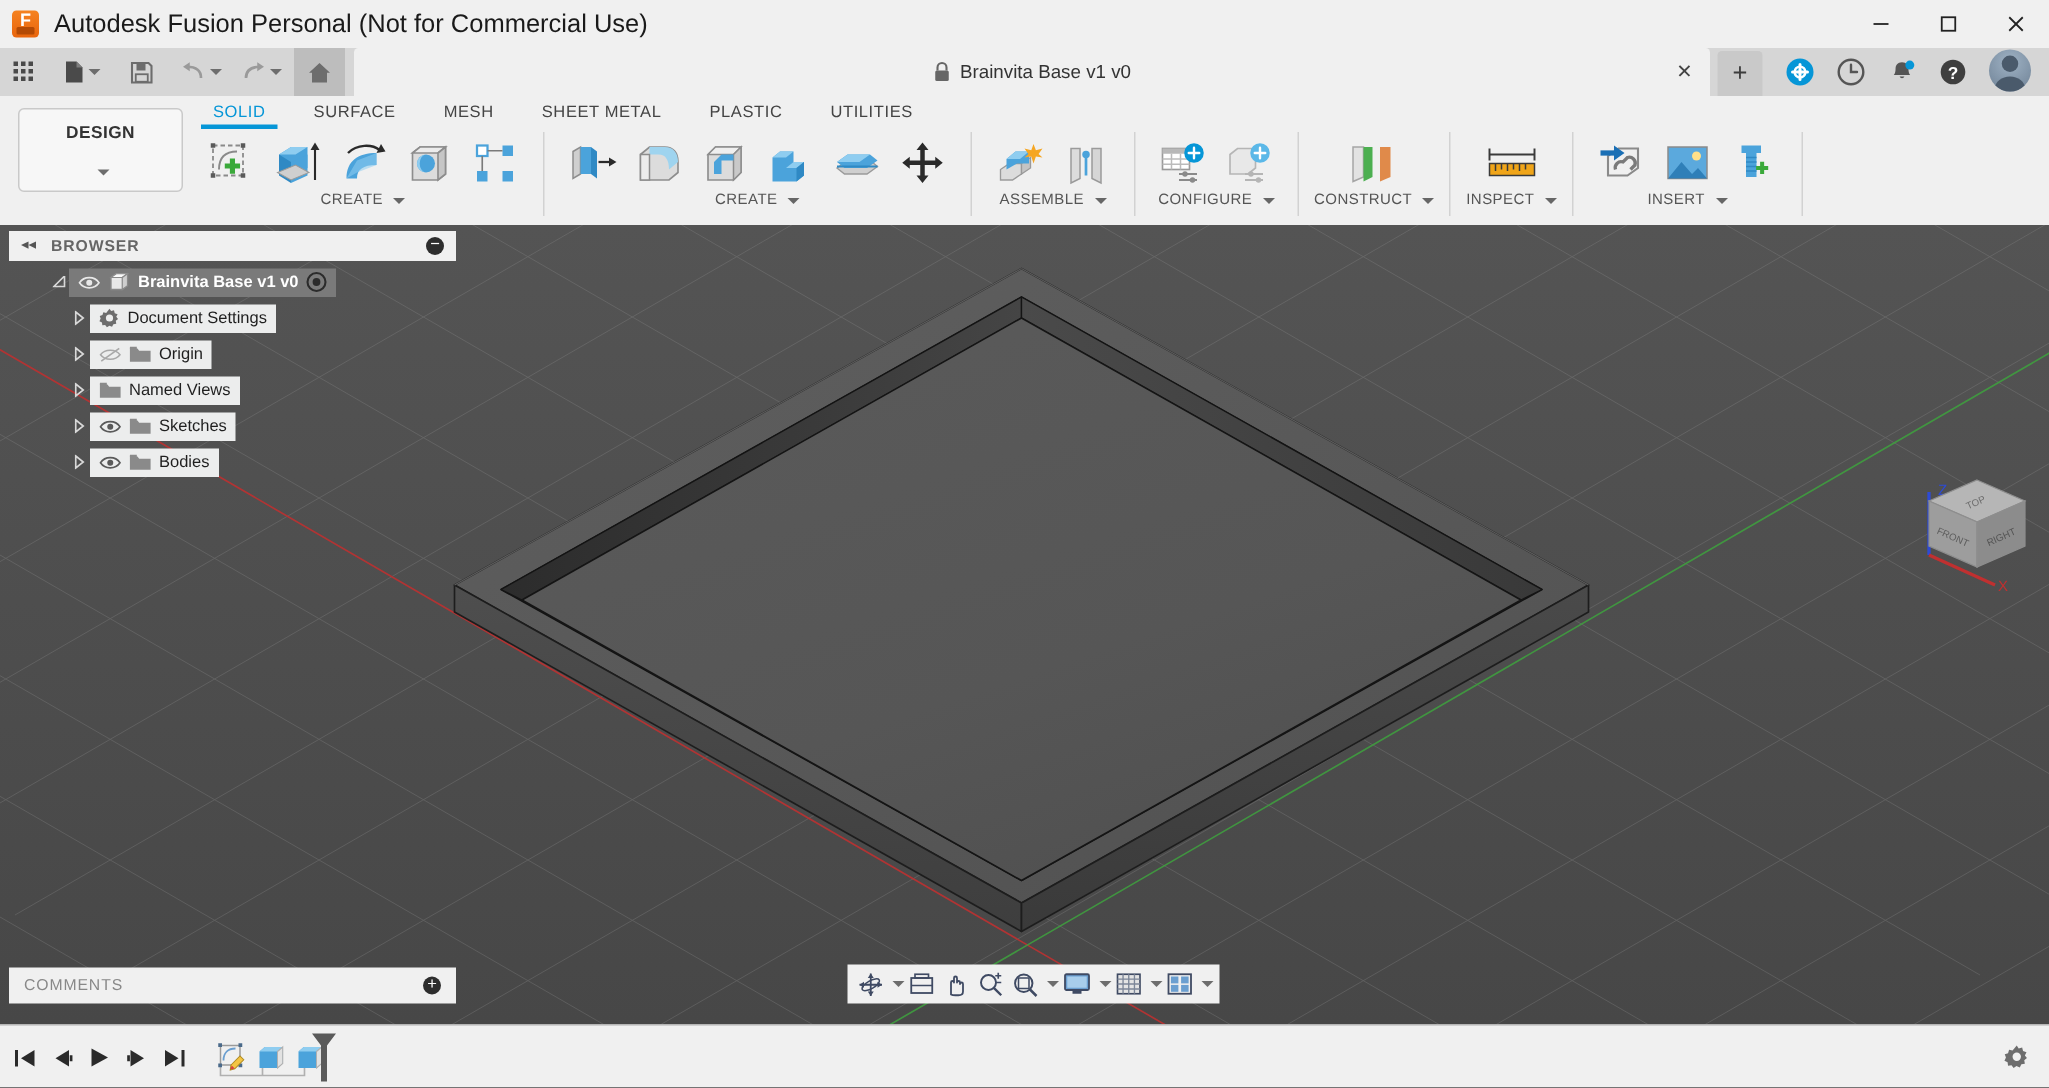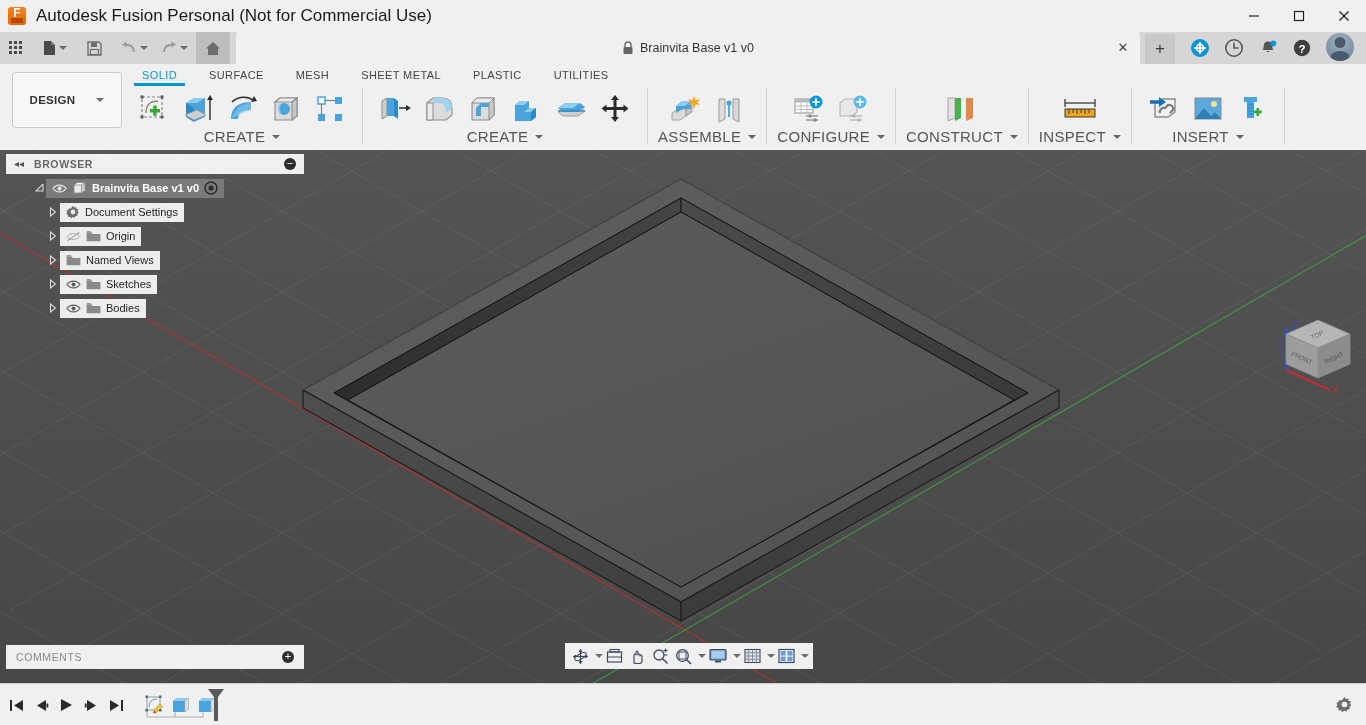--- a/index.html
+++ b/index.html
@@ -95,39 +95,39 @@
     width:20px;height:16px;border-radius:50% 50% 0 0;background:#4a5a6b;
   }
 
   
   #ribbon{
     position:absolute;left:0;top:64px;width:1366px;height:86px;background:#f0f0f0;
   }
   #design-btn{
     position:absolute;left:12px;top:8px;width:110px;height:56px;
     border:1px solid #c9c9c9;border-radius:4px;background:#f7f7f7;
-    display:flex;align-items:center;justify-content:center;gap:18px;
+    display:flex;align-items:center;justify-content:center;gap:18px;flex-direction:column;
   }
   #design-label{font-size:11.5px;font-weight:bold;color:#333;letter-spacing:.3px;}
 
   #tabs{position:absolute;left:126px;top:0;height:22px;display:flex;}
   .rtab{
     height:22px;padding:0 16px;font-size:11px;color:#444;letter-spacing:.4px;
     display:flex;align-items:center;position:relative;
   }
   .rtab.active{color:#0696d7;}
   .rtab.active:after{
     content:"";position:absolute;left:8px;right:8px;bottom:0;height:3px;background:#0696d7;
   }
 
   #groups{position:absolute;left:128px;top:22px;right:0;height:64px;display:flex;align-items:flex-start;}
   .grp{height:64px;display:flex;flex-direction:column;align-items:center;position:relative;padding:0 4px;}
   .grp-icons{display:flex;align-items:flex-start;height:44px;padding-top:2px;}
   .grp-label{
-    font-size:15px;color:#555;display:flex;align-items:center;gap:4px;
+    font-size:10px;color:#555;display:flex;align-items:center;gap:4px;
     letter-spacing:.3px;margin-top:-2px;
   }
   .grp-label .caret{border-top-color:#666;}
   .sep{width:1px;height:56px;background:#d2d2d2;margin:2px 6px 0;}
   .tool{
     width:44px;height:42px;display:flex;align-items:center;justify-content:center;
   }
   .tool svg{display:block;}
 
   

